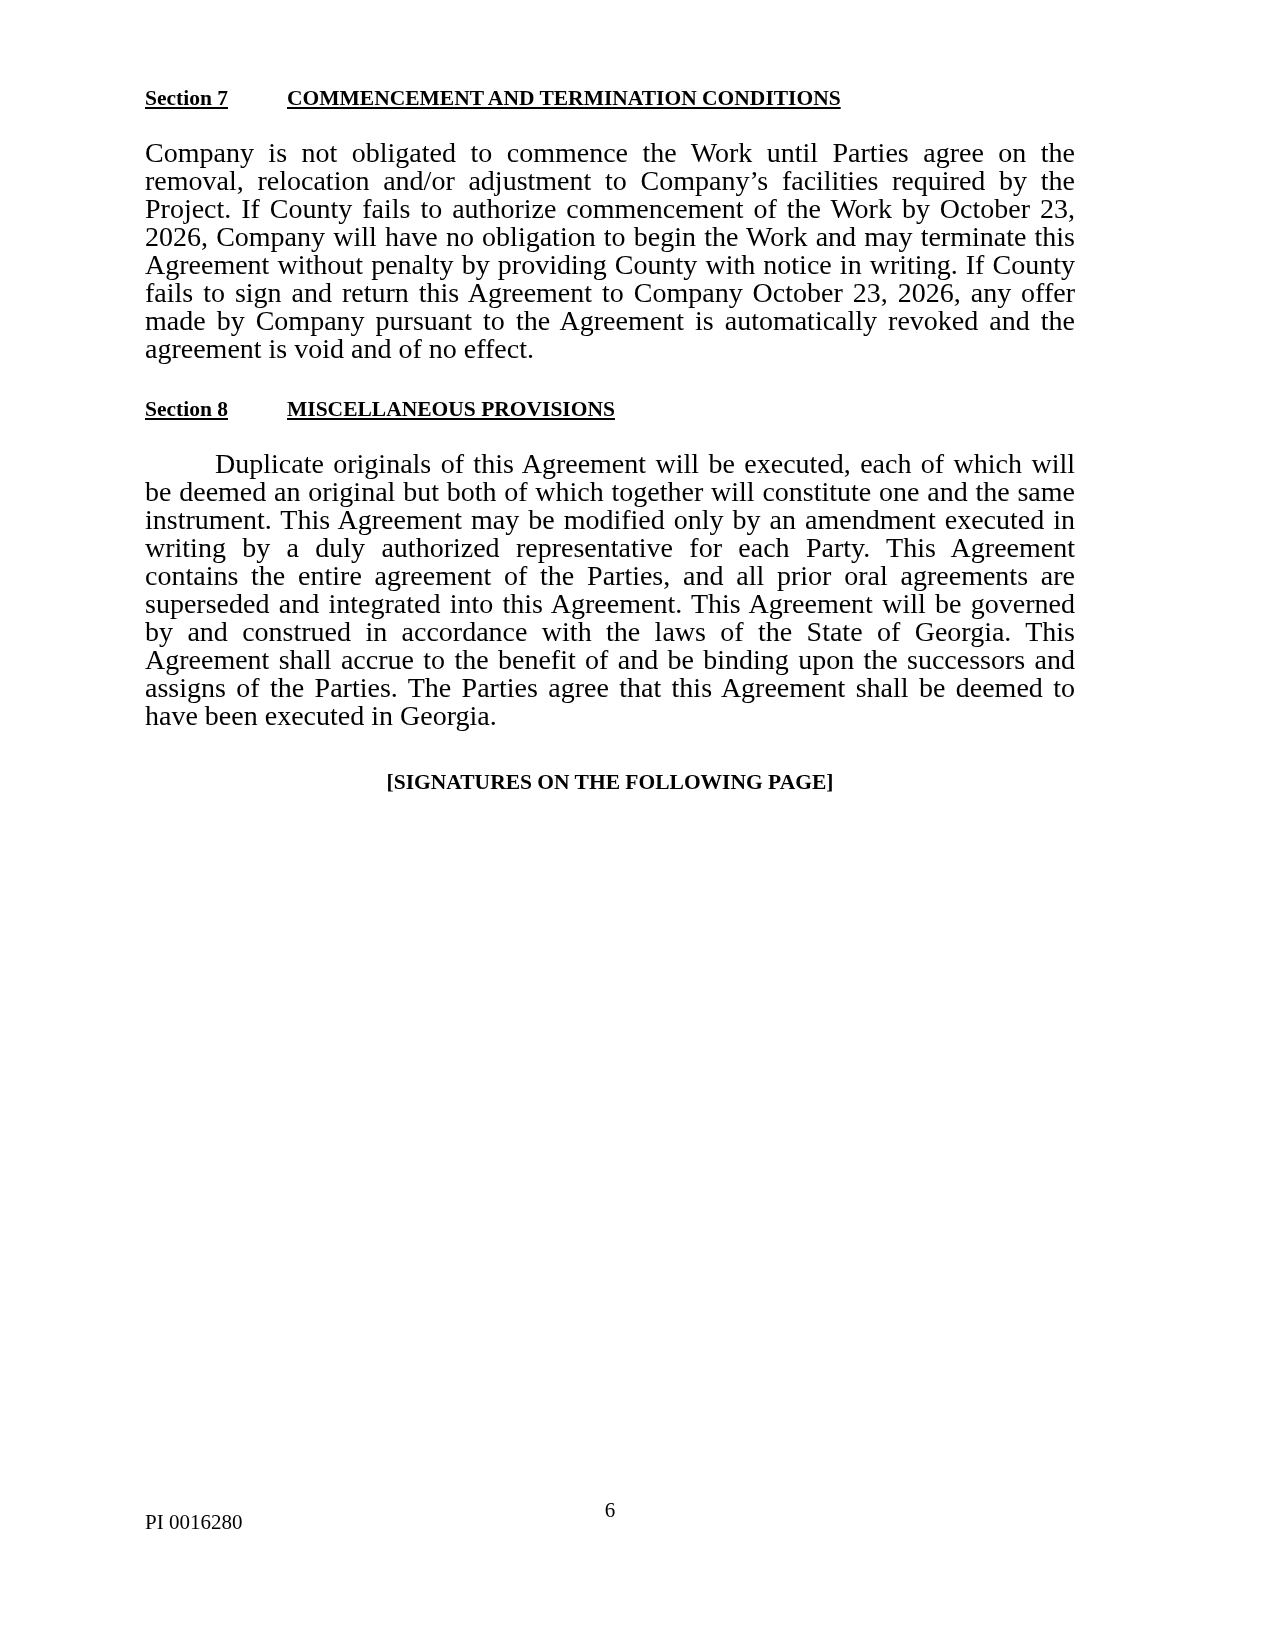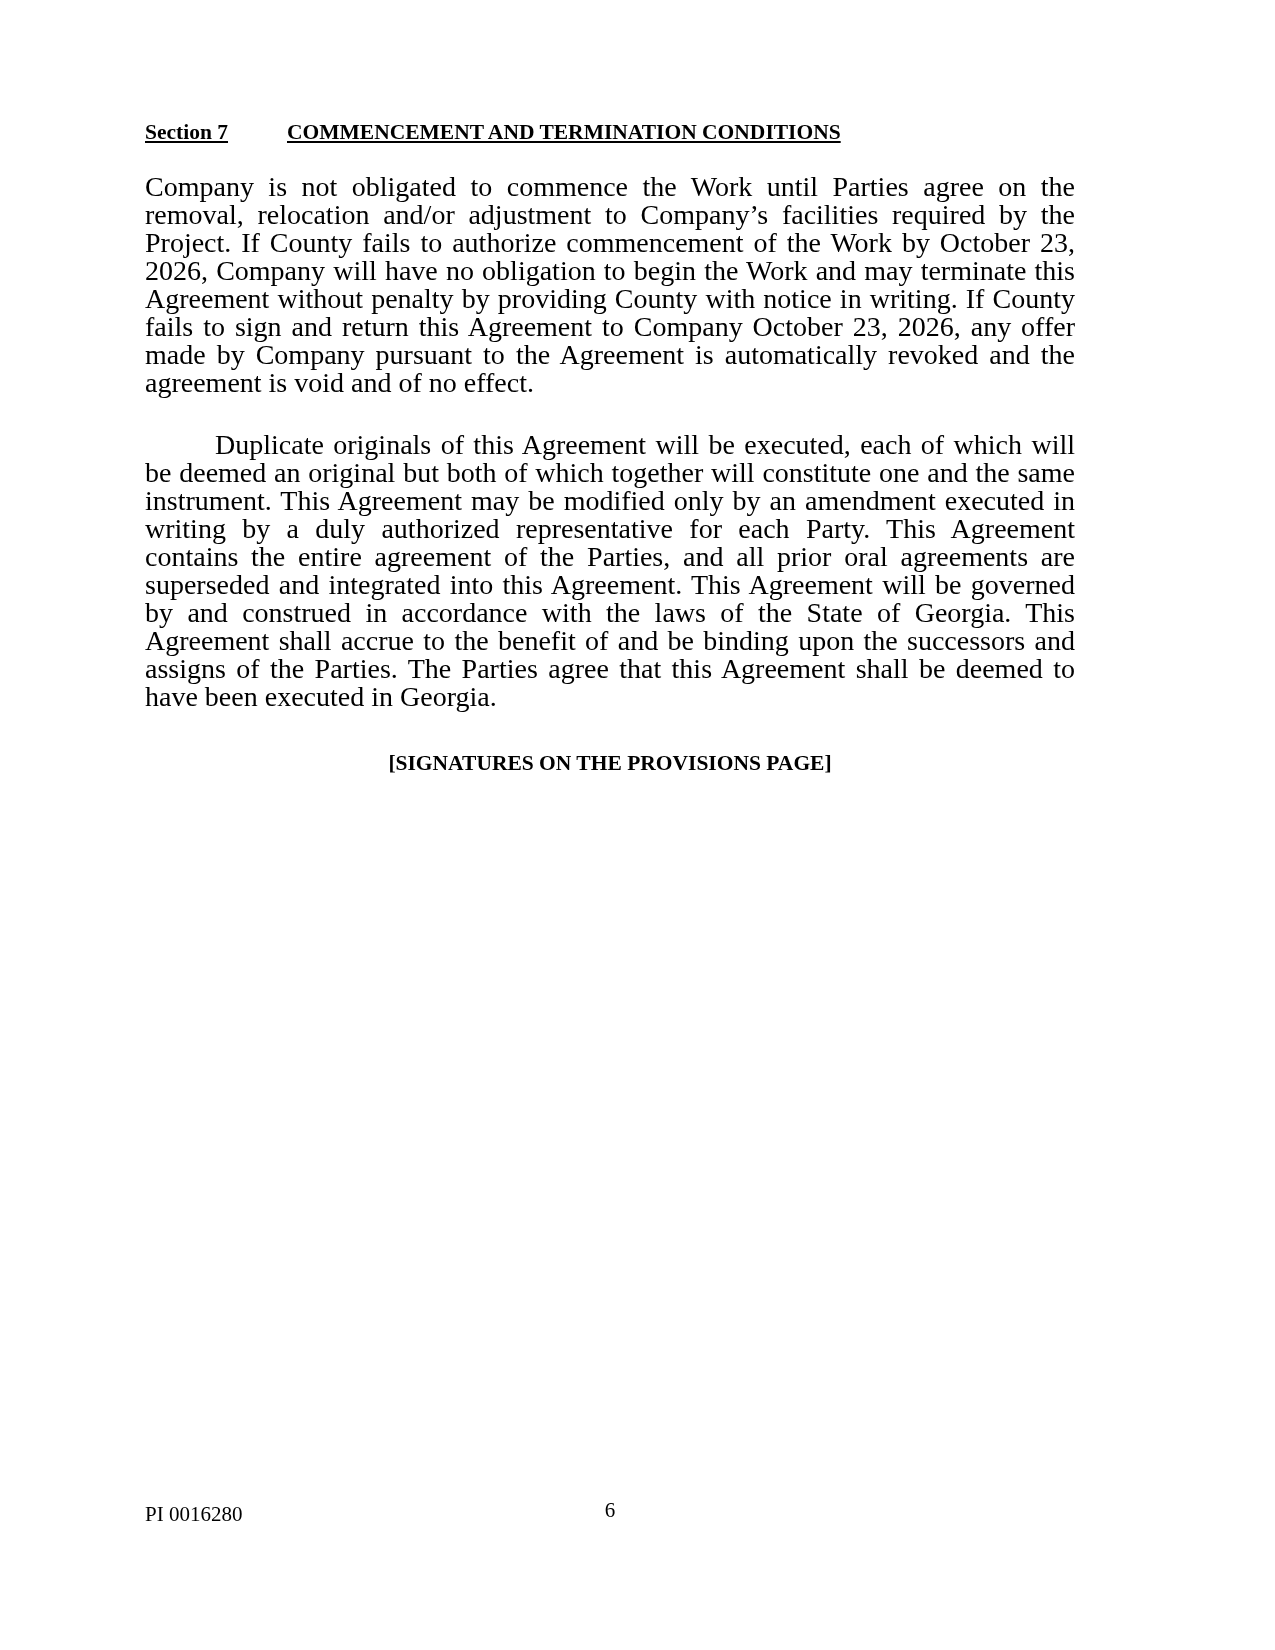--- a/index.html
+++ b/index.html
@@ -11,21 +11,21 @@
     position: relative;
     width: 1275px;
     height: 1650px;
     background: #ffffff;
     font-family: "Liberation Serif", serif;
     color: #000000;
     overflow: hidden;
     box-sizing: border-box;
   }
   .content {
-    padding: 120px 200px 0 145px;
+    padding: 86px 200px 0 145px;
   }
   .section-heading {
     font-size: 21.5px;
     font-weight: bold;
     line-height: 25px;
     margin: 0 0 28px 0;
   }
   .section-label {
     display: inline-block;
     width: 142px;
@@ -52,21 +52,21 @@
     position: absolute;
     left: 145px;
     right: 200px;
     top: 1498px;
     font-size: 21px;
     line-height: 25px;
   }
   .footer .doc-id {
     position: absolute;
     left: 0;
-    top: 4px;
+    top: 12px;
   }
   .footer .page-num {
     position: absolute;
     left: 0;
     right: 0;
     top: 0;
     text-align: center;
   }
 </style>
 </head>
@@ -74,24 +74,27 @@
 
 <div class="page">
   <div class="content">
 
     <h2 class="section-heading">
       <span class="section-label"><span class="u">Section 7</span></span><span class="u">COMMENCEMENT AND TERMINATION CONDITIONS</span>
     </h2>
 
     <p class="para">Company is not obligated to commence the Work until Parties agree on the removal, relocation and/or adjustment to Company’s facilities required by the Project.  If County fails to authorize commencement of the Work by October 23, 2026, Company will have no obligation to begin the Work and may terminate this Agreement without penalty by providing County with notice in writing.  If County fails to sign and return this Agreement to Company October 23, 2026, any offer made by Company pursuant to the Agreement is automatically revoked and the agreement is void and of no effect.</p>
 
+    <h2 class="section-heading">
+      <span class="section-label"><span class="u">Section 8</span></span><span class="u">MISCELLANEOUS PROVISIONS</span>
+    </h2>
 
     <p class="para first-line-indent">Duplicate originals of this Agreement will be executed, each of which will be deemed an original but both of which together will constitute one and the same instrument.  This Agreement may be modified only by an amendment executed in writing by a duly authorized representative for each Party.  This Agreement contains the entire agreement of the Parties, and all prior oral agreements are superseded and integrated into this Agreement.  This Agreement will be governed by and construed in accordance with the laws of the State of Georgia.   This Agreement shall accrue to the benefit of and be binding upon the successors and assigns of the Parties.  The Parties agree that this Agreement shall be deemed to have been executed in Georgia.</p>
 
-    <div class="sig-notice">[SIGNATURES ON THE PROVISIONS PAGE]</div>
+    <div class="sig-notice">[SIGNATURES ON THE FOLLOWING PAGE]</div>
 
   </div>
 
   <div class="footer">
     <span class="doc-id">PI 0016280</span>
     <span class="page-num">6</span>
   </div>
 </div>
 
 </body></html>

